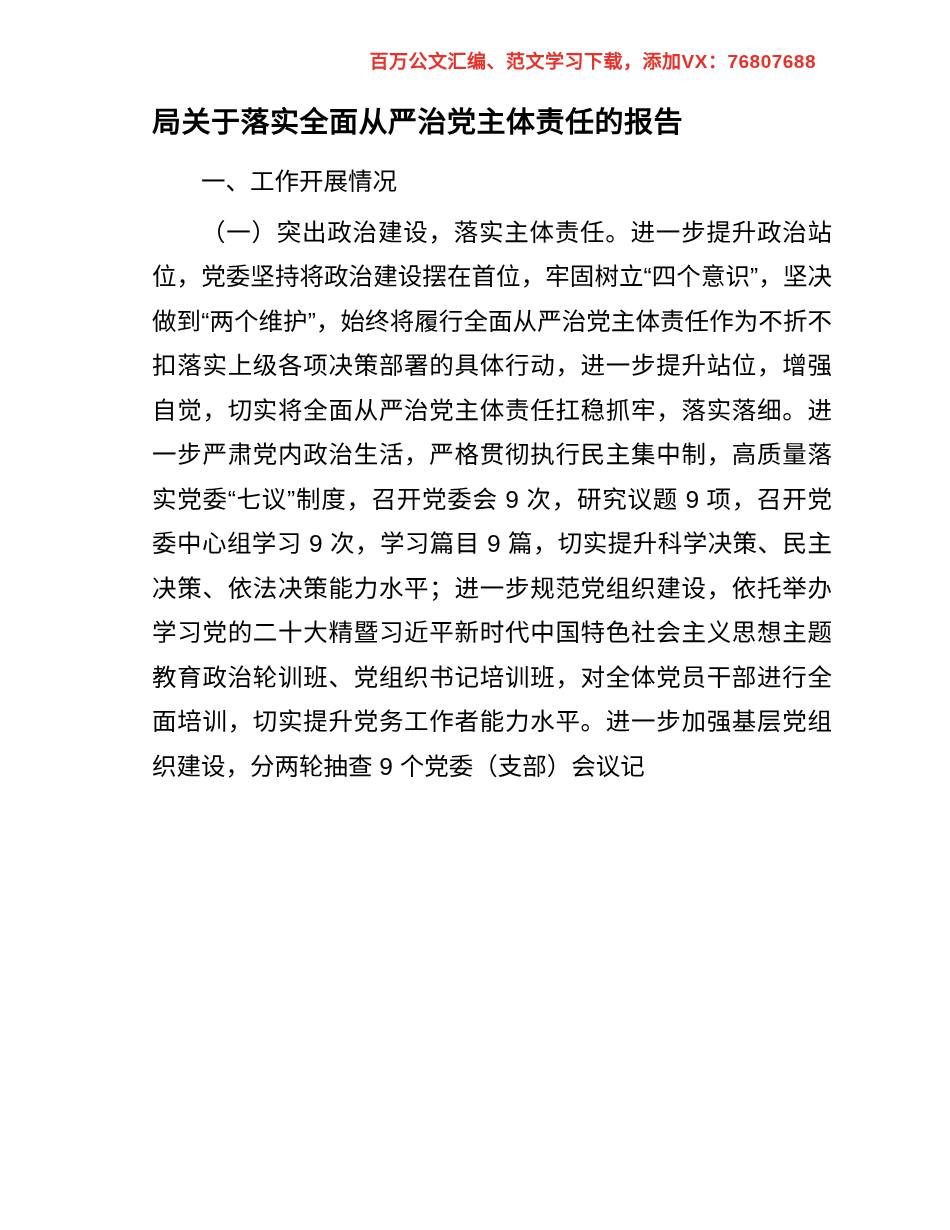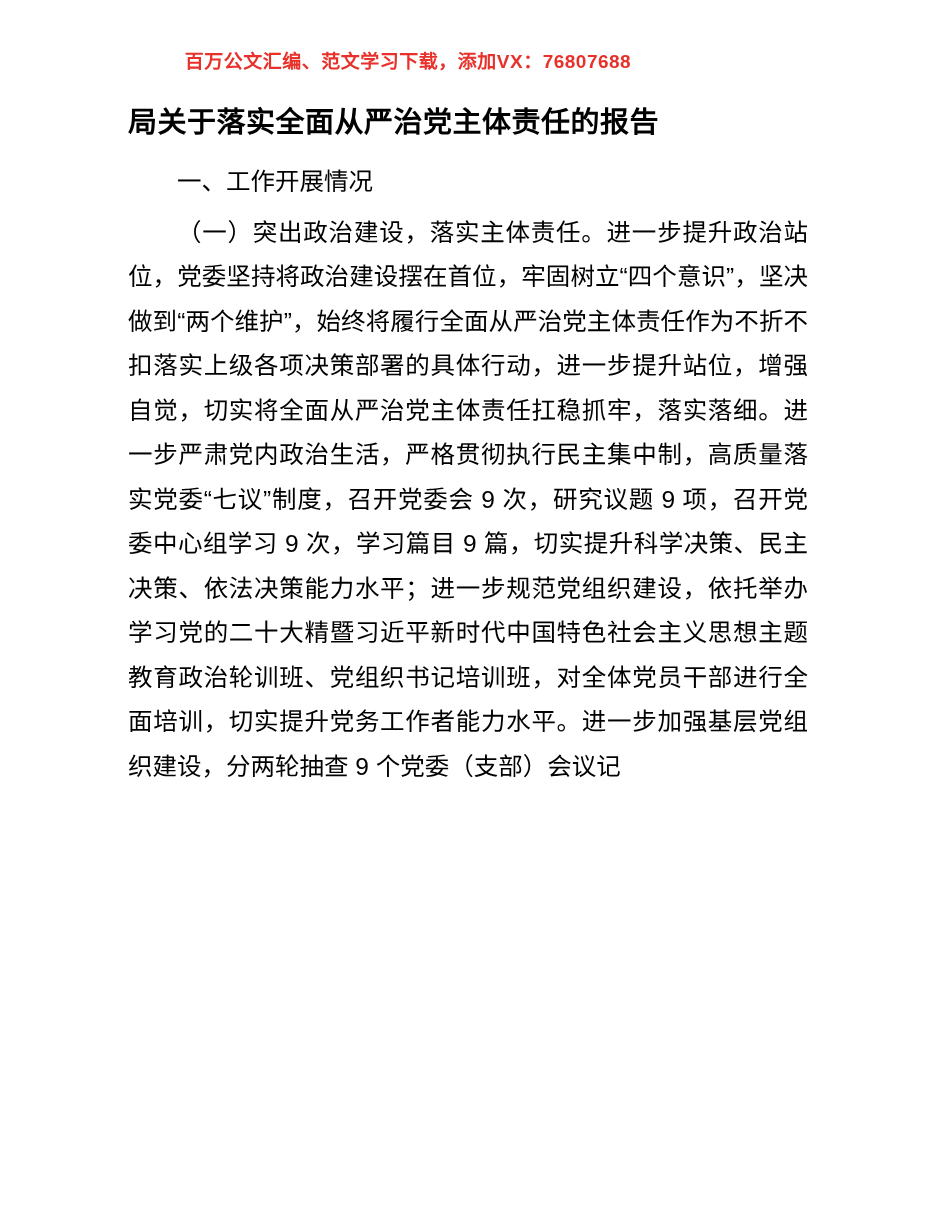--- a/index.html
+++ b/index.html
@@ -13,31 +13,31 @@
     height: 1230px;
     background: #ffffff;
     overflow: hidden;
     font-family: "Liberation Serif", "DejaVu Serif", serif;
   }
   .watermark {
     position: absolute;
     top: 46px;
     left: 0;
     width: 816px;
-    text-align: center;
+    text-align: right;
     color: #e8312a;
     font-family: "Liberation Sans", "DejaVu Sans", sans-serif;
     font-weight: bold;
     font-size: 19px;
     letter-spacing: 0.5px;
   }
   .doc-body {
     position: absolute;
     top: 100px;
-    left: 128px;
+    left: 152px;
     width: 680px;
   }
   .doc-title {
     font-family: "Liberation Sans", "DejaVu Sans", sans-serif;
     font-weight: bold;
     font-size: 29px;
     line-height: 44px;
     color: #000000;
     text-align: left;
     margin: 0 0 16px 0;

